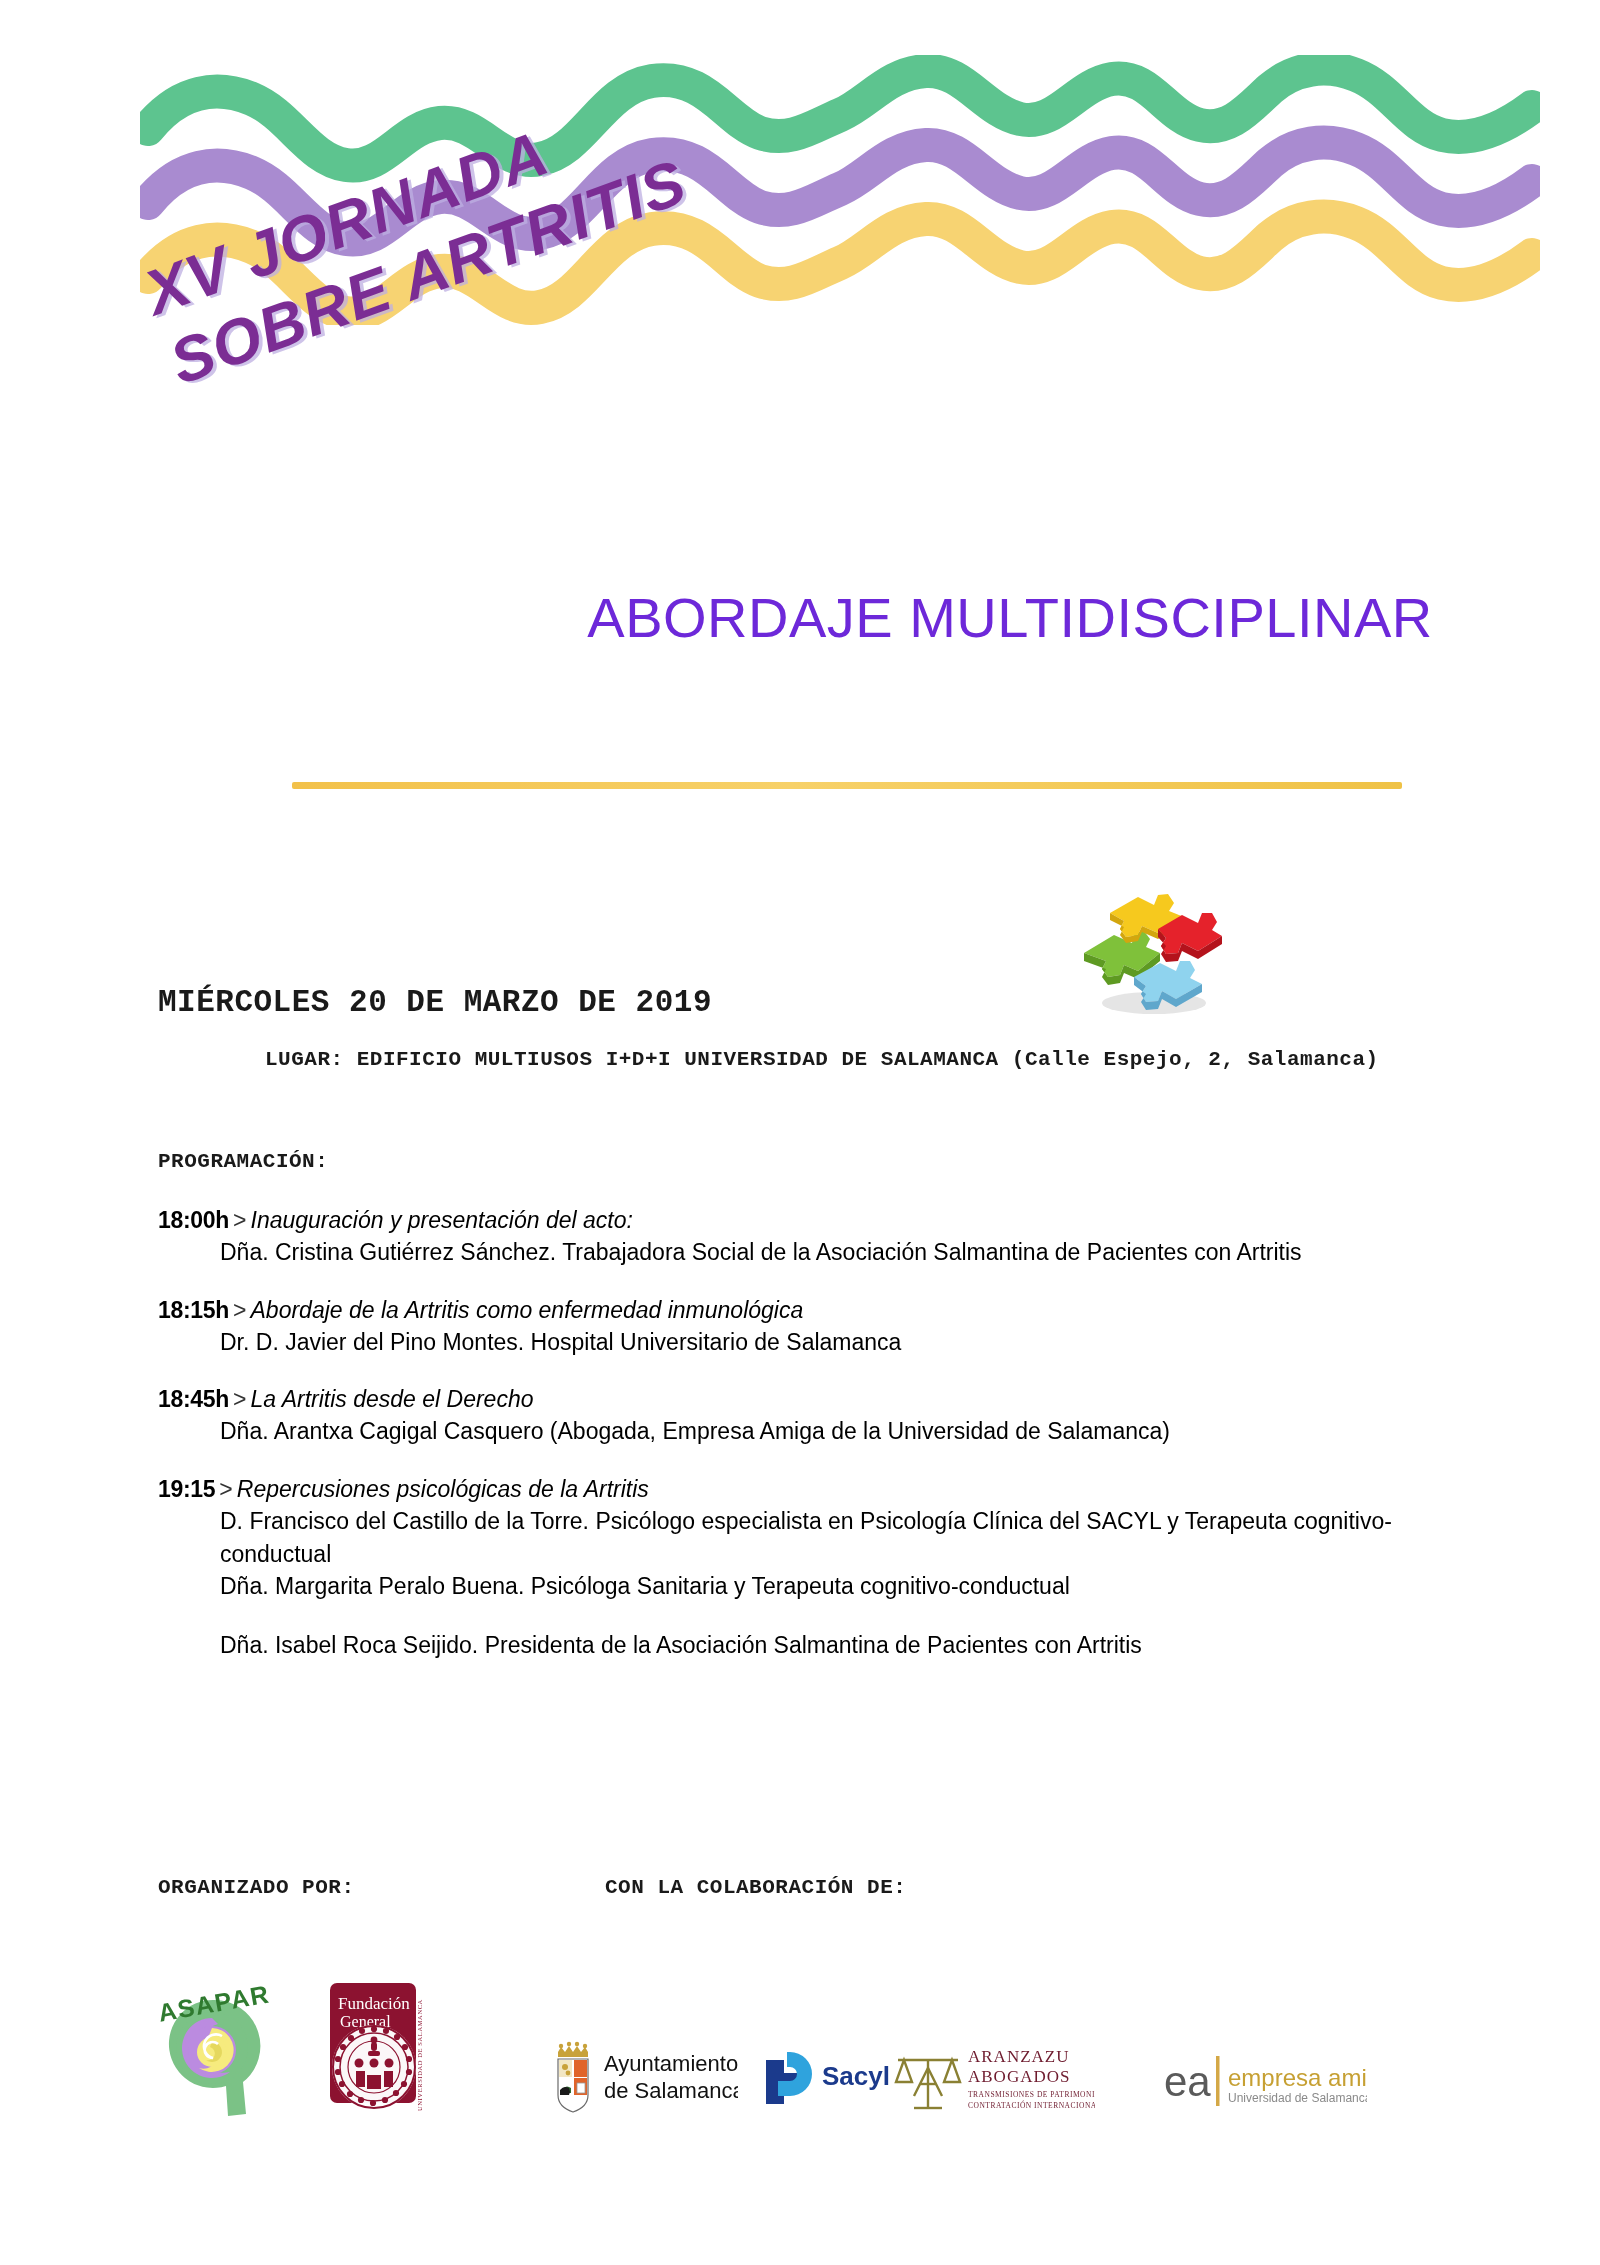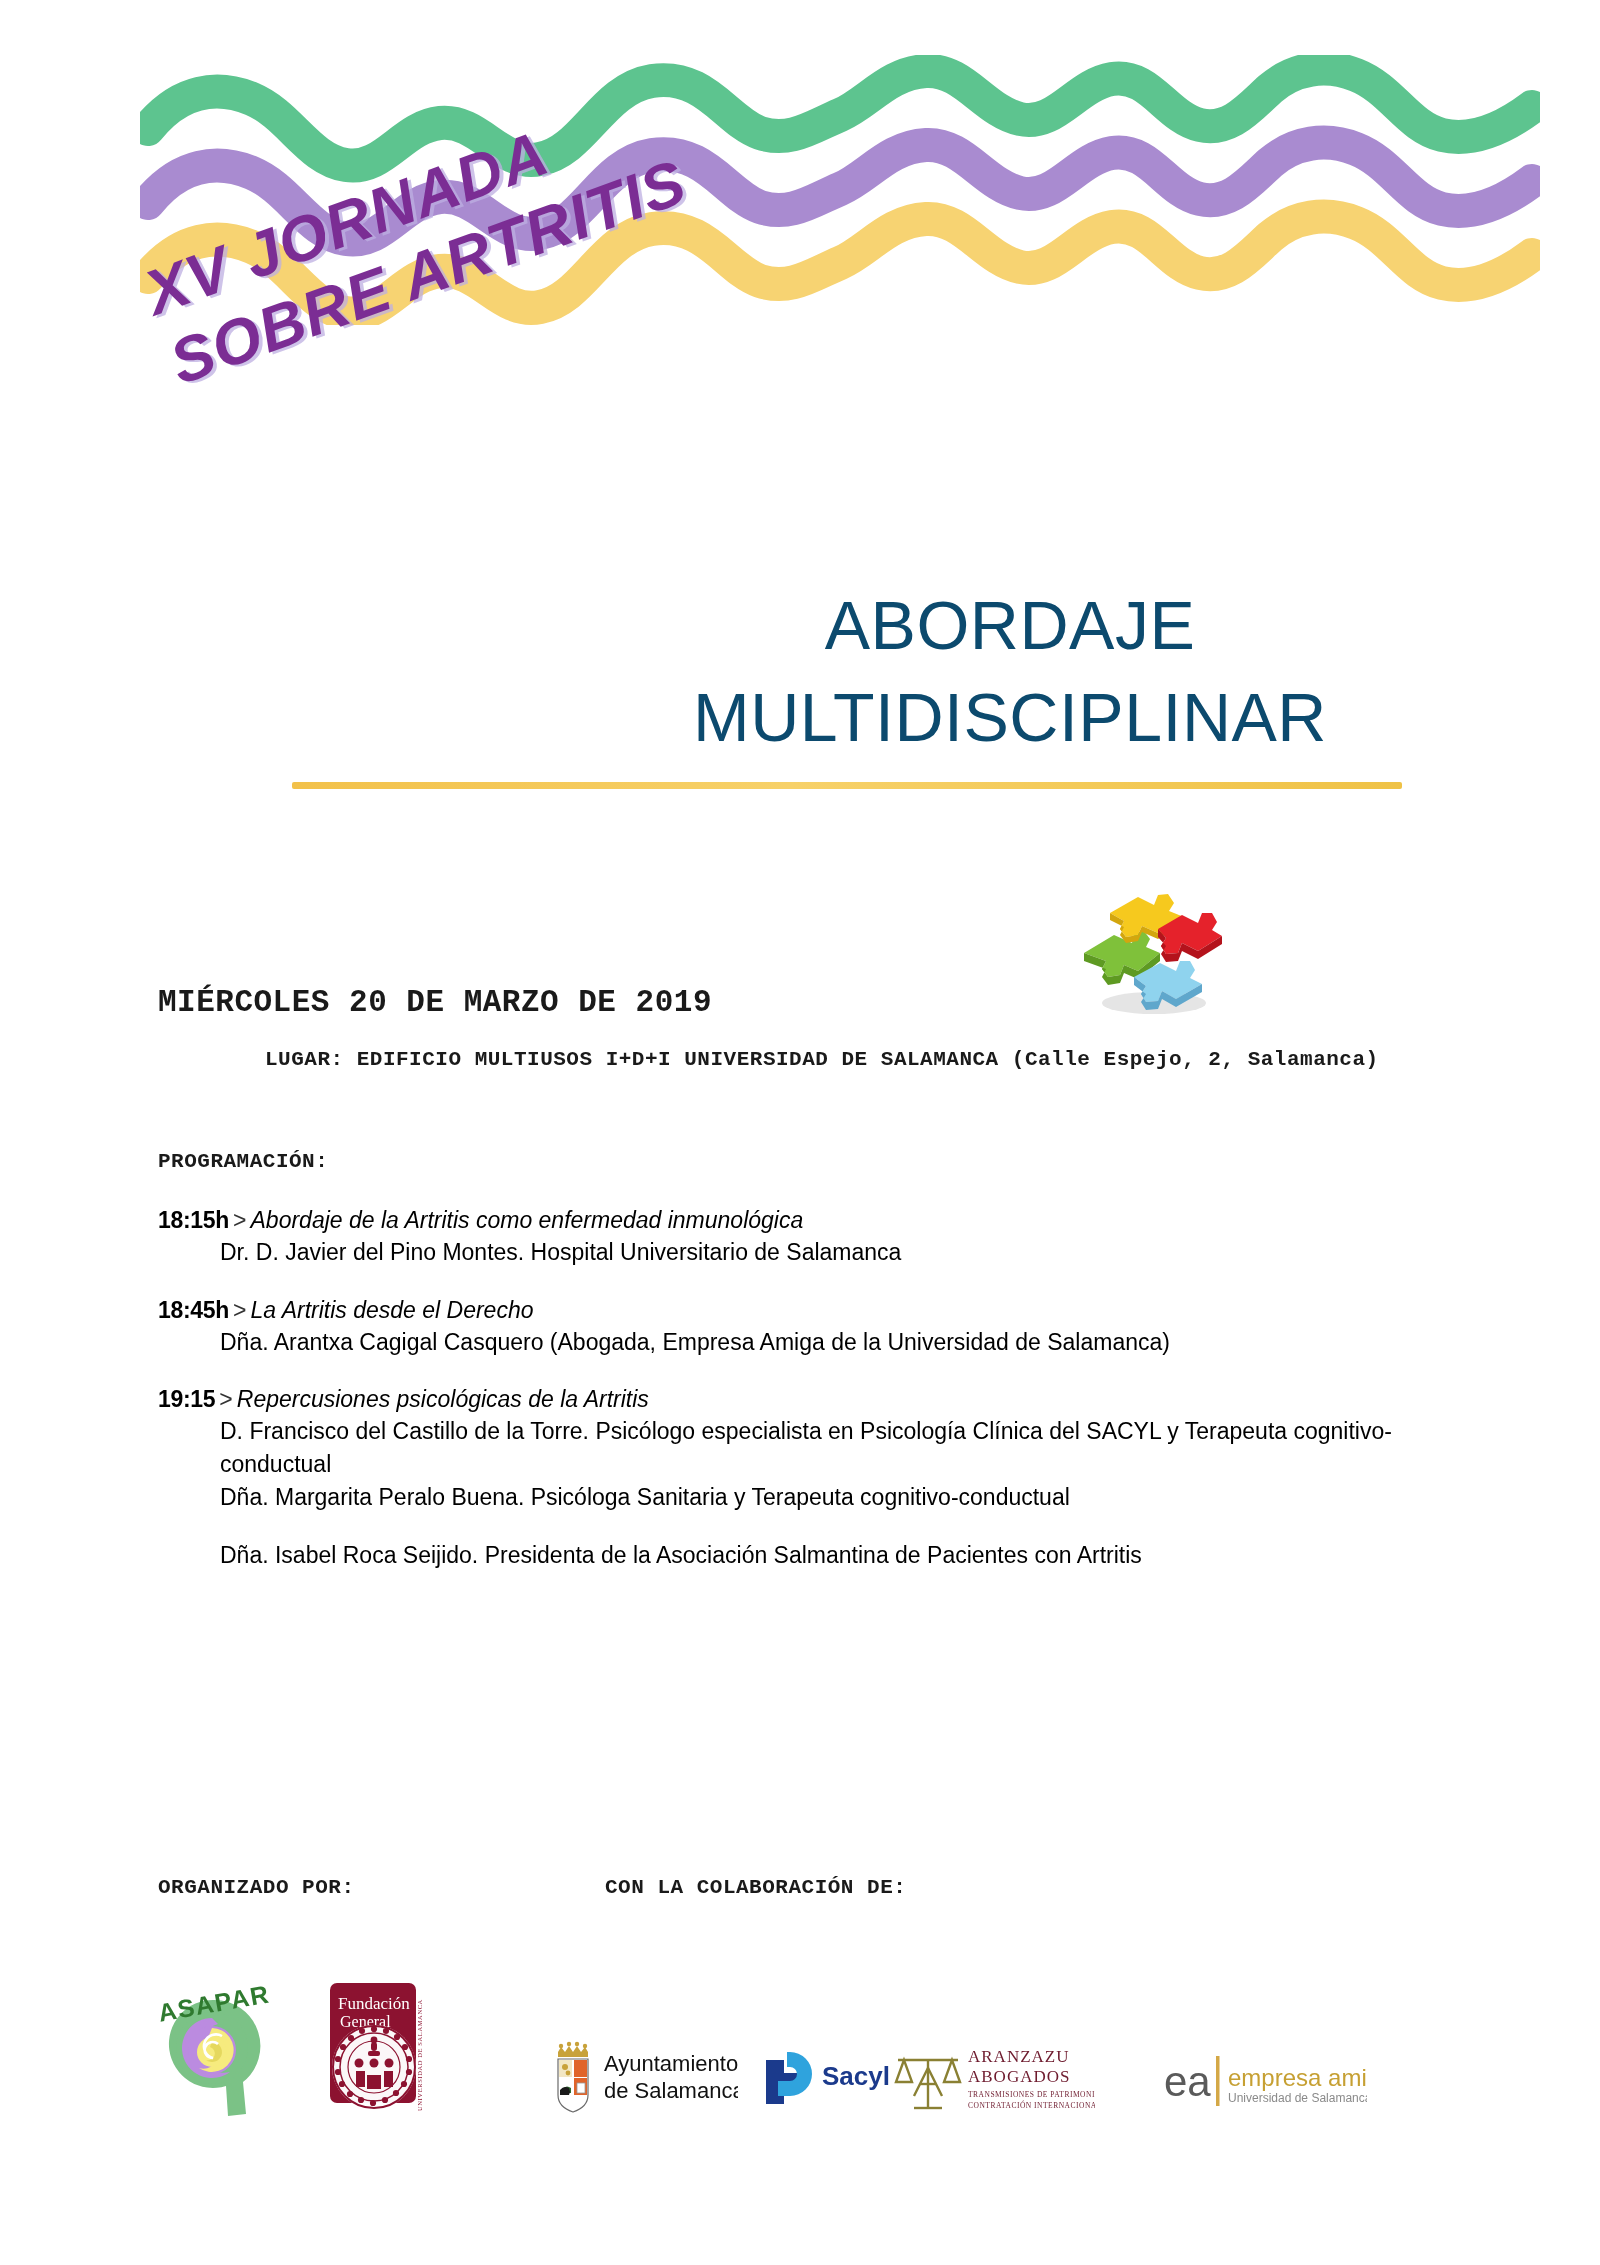--- a/index.html
+++ b/index.html
@@ -48,23 +48,23 @@
   }
 
   
   .subtitle {
     position: absolute;
     left: 560px;
     top: 580px;
     width: 900px;
     text-align: center;
     font-family: "Liberation Sans", sans-serif;
-    font-size: 68px;
+    font-size: 56px;
     line-height: 1.35;
-    color: #0c4a6e;
+    color: #6d28d9;
     letter-spacing: 0.5px;
   }
   .subtitle .l2 { display: block; }
 
   
   .rule {
     position: absolute;
     left: 292px;
     top: 782px;
     width: 1110px;
@@ -248,20 +248,26 @@
     <path fill="#5FA7CC" d="M72,92 L72,100 L84,109 L79,117 L84,125 L96,124 L100,114 L114,122 L140,107 L140,99 L114,114 L100,106 L96,116 L84,117 L79,109 L84,101 Z"></path>
   </g>
 </svg>
 
 <div class="mono date-line">MIÉRCOLES 20 DE MARZO DE 2019</div>
 <div class="mono place-line">LUGAR: EDIFICIO MULTIUSOS I+D+I UNIVERSIDAD DE SALAMANCA (Calle Espejo, 2, Salamanca)</div>
 <div class="mono prog-label">PROGRAMACIÓN:</div>
 
 <div class="programme">
 
+  <div class="slot">
+    <div class="slot-head">
+      <span class="slot-time">18:00h</span><span class="slot-gt">&gt;</span><span class="slot-topic">Inauguración y presentación del acto:</span>
+    </div>
+    <div class="slot-speaker">Dña. Cristina Gutiérrez Sánchez. Trabajadora Social de la Asociación Salmantina de Pacientes con Artritis</div>
+  </div>
 
   <div class="slot">
     <div class="slot-head">
       <span class="slot-time">18:15h</span><span class="slot-gt">&gt;</span><span class="slot-topic">Abordaje de la Artritis como enfermedad inmunológica</span>
     </div>
     <div class="slot-speaker">Dr. D. Javier del Pino Montes. Hospital Universitario de Salamanca</div>
   </div>
 
   <div class="slot">
     <div class="slot-head">

